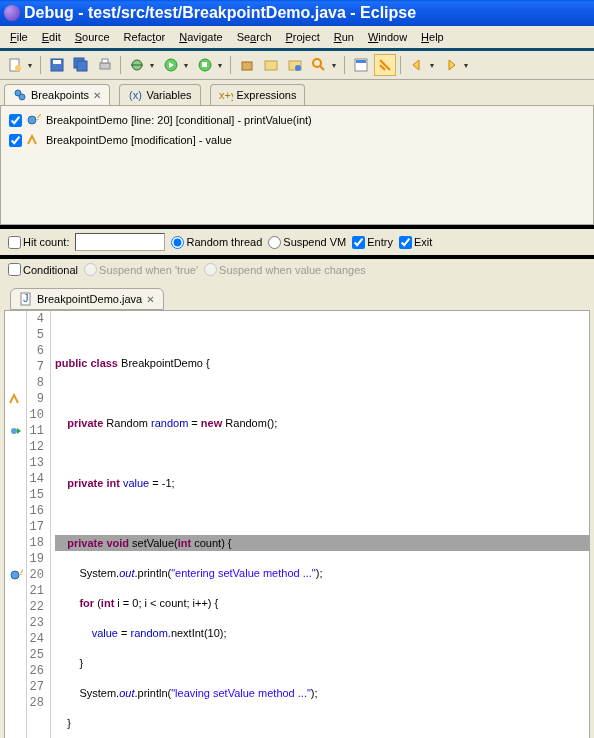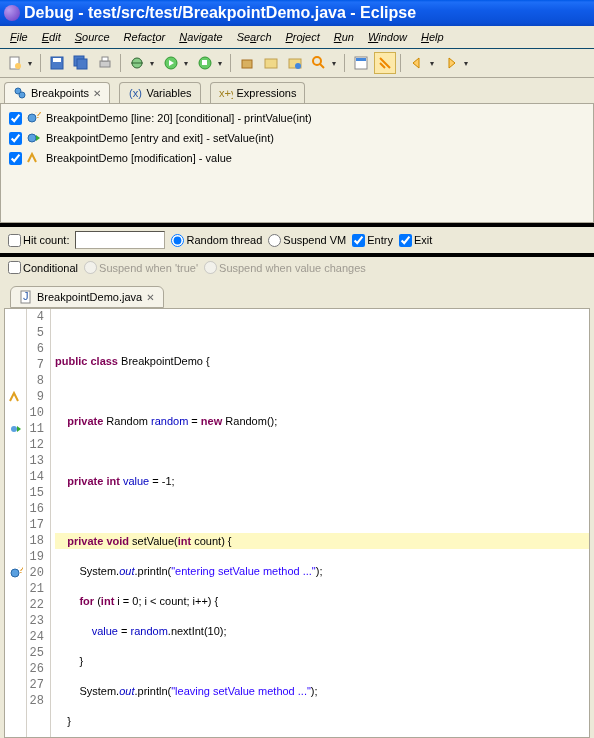--- a/index.html
+++ b/index.html
@@ -1,20 +1,20 @@
 <!DOCTYPE html>
 <html><head>
 <meta charset="utf-8">
 <style>
 * { margin: 0; padding: 0; box-sizing: border-box; font-family: Tahoma, sans-serif; font-size: 11px; }
 body { background: #ece9d8; width: 594px; height: 738px; overflow: hidden; }
 .titlebar { background: linear-gradient(to bottom, #0058e6 0%, #1d6ef7 8%, #0f5be8 40%, #0a4fd6 88%, #0846c4 100%); height: 26px; display: flex; align-items: center; padding: 0 4px; color: white; }
 .titlebar-icon { width: 16px; height: 16px; background: radial-gradient(circle at 30% 30%, #b89af0, #6838c0); border-radius: 50%; margin-right: 4px; }
 .titlebar-text { font-weight: bold; font-size: 16px; }
-.menubar { background: #ece9d8; padding: 3px 4px; display: flex; gap: 2px; border-bottom: 1px solid #0c4a6e; font-style: italic; }
+.menubar { background: #ece9d8; padding: 3px 4px; display: flex; gap: 2px; border-bottom: 3px solid #0c4a6e; }
 .menubar span { padding: 2px 6px; cursor: default; }
 .menubar span u { text-decoration: underline; }
 .toolbar { background: #ece9d8; padding: 3px 4px; display: flex; gap: 2px; align-items: center; border-bottom: 1px solid #aca899; }
 .tb-btn { width: 22px; height: 22px; display: inline-flex; align-items: center; justify-content: center; border: 1px solid transparent; }
 .tb-sep { width: 2px; height: 18px; border-left: 1px solid #aca899; margin: 0 2px; }
 .dd { width: 8px; font-size: 8px; color: #333; }
 .view-tabs { display: flex; background: #ece9d8; padding: 4px 0 0 4px; gap: 8px; }
 .view-tab { padding: 3px 8px; background: #ece9d8; border: 1px solid #aca899; border-bottom: none; border-radius: 4px 4px 0 0; display: flex; align-items: center; gap: 4px; margin-right: 1px; cursor: default; }
 .view-tab.active { background: #f7f5eb; }
 .tab-close { font-size: 10px; color: #666; }
@@ -28,21 +28,21 @@
 .disabled { color: #9e9a91; }
 .editor-tabs { display: flex; background: #ece9d8; padding: 4px 0 0 10px; margin-top: 4px; }
 .editor-tab { padding: 3px 8px; background: #f5f3e9; border: 1px solid #aca899; border-radius: 6px 6px 0 0; display: flex; align-items: center; gap: 4px; }
 .editor-area { background: #fff; border: 1px solid #aca899; margin: 0 4px; display: flex; height: 430px; overflow: hidden; }
 .gutter { width: 22px; background: #fff; border-right: 1px solid #d4d0c8; }
 .gutter-mark { height: 16px; display: flex; align-items: center; justify-content: center; }
 .lineno { width: 24px; text-align: right; color: #787878; padding-right: 6px; border-right: 1px solid #d4d0c8; background: #fff; }
 .code { flex: 1; font-family: 'Courier New', monospace; font-size: 12px; white-space: pre; padding-left: 4px; }
 .code-line { height: 16px; line-height: 16px; }
 .lineno-line { height: 16px; line-height: 16px; font-family: 'Courier New', monospace; font-size: 12px; }
-.hl { background: #fef9c3; }
+.hl { background: #a3a3a3; }
 .kw { color: #7f0055; font-weight: bold; }
 .fld { color: #0000c0; }
 .str { color: #2a00ff; }
 .sfld { color: #0000c0; font-style: italic; }
 svg { display: block; }
 </style>
 </head>
 <body>
 
 <div class="titlebar">
@@ -195,30 +195,20 @@
 <div class="bp-panel">
   <div class="bp-row">
     <input type="checkbox" class="bp-check" checked="" style="">
     <span class="bp-icon">
         <svg width="16" height="12">
           <circle cx="6" cy="6" r="4" fill="#5aa0e0" stroke="#2868a8"></circle>
           <text x="9" y="6" font-size="8" fill="#d80">?</text>
         </svg>
       </span>
     <span>BreakpointDemo [line: 20] [conditional] - printValue(int)</span>
-  </div>
-  <div class="bp-row">
-    <input type="checkbox" class="bp-check" checked="" style="">
-    <span class="bp-icon">
-        <svg width="16" height="12">
-          <circle cx="6" cy="6" r="4" fill="#5aa0e0" stroke="#2868a8"></circle>
-          <polygon points="10,3 14,6 10,9" fill="#3a3"></polygon>
-        </svg>
-      </span>
-    <span>BreakpointDemo [entry and exit] - setValue(int)</span>
   </div>
   <div class="bp-row">
     <input type="checkbox" class="bp-check" checked="" style="">
     <span class="bp-icon">
         <svg width="16" height="12">
           <path d="M2 10 L6 2 L10 10" stroke="#e0a020" stroke-width="2" fill="none"></path>
         </svg>
       </span>
     <span>BreakpointDemo [modification] - value</span>
   </div>

